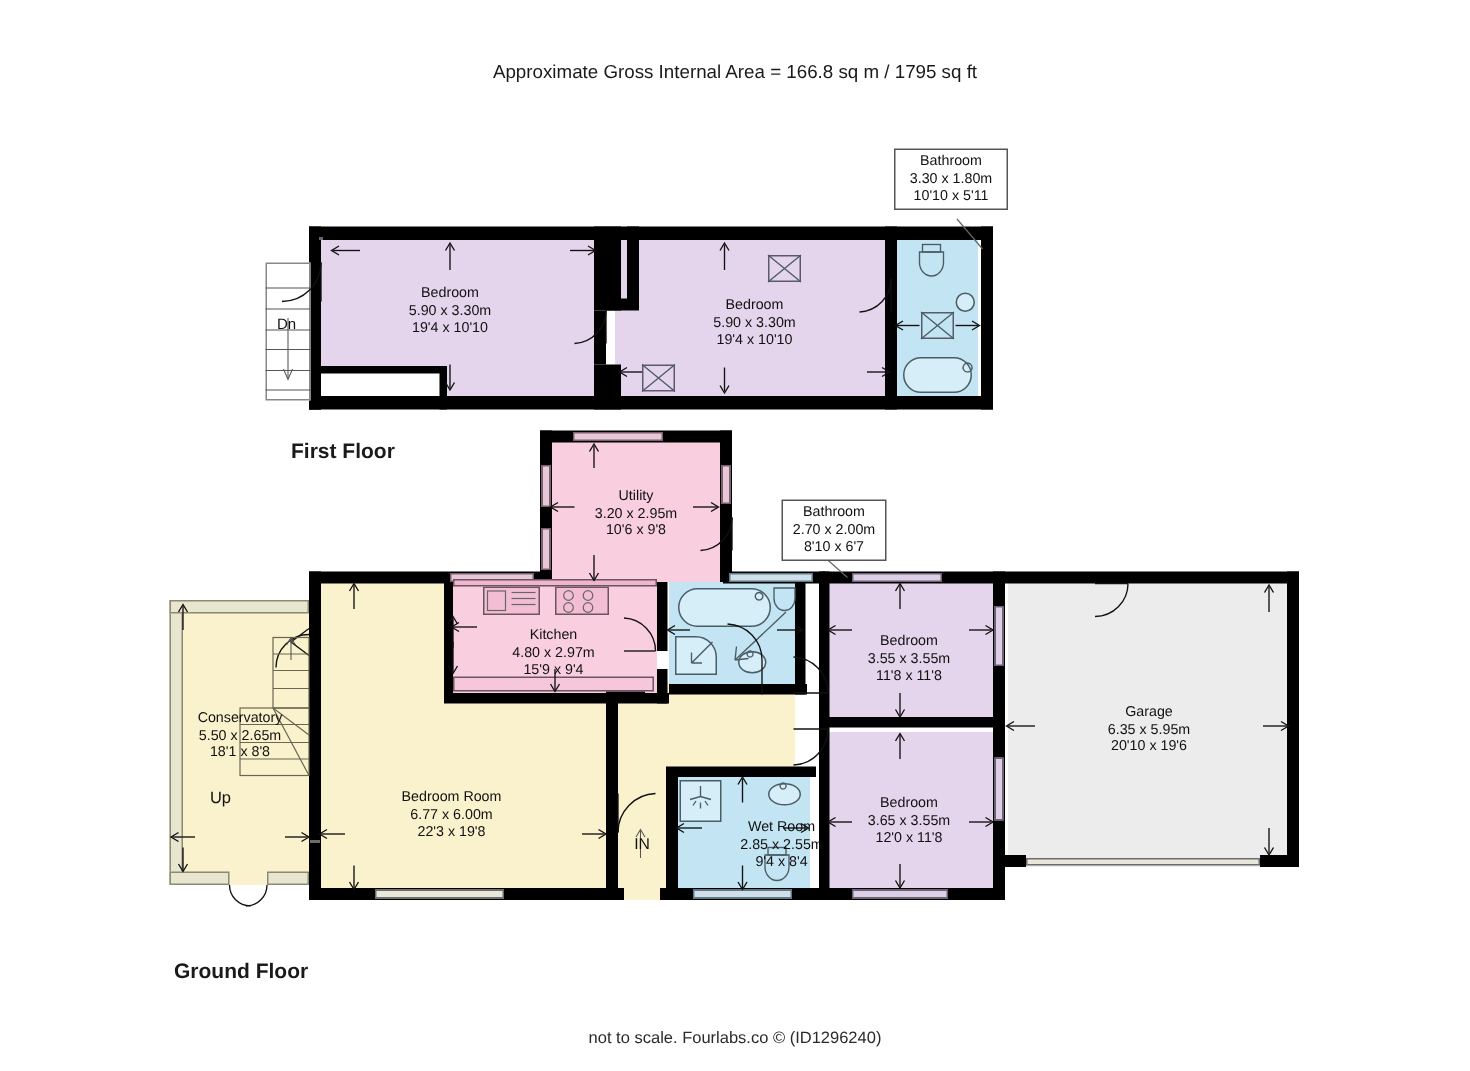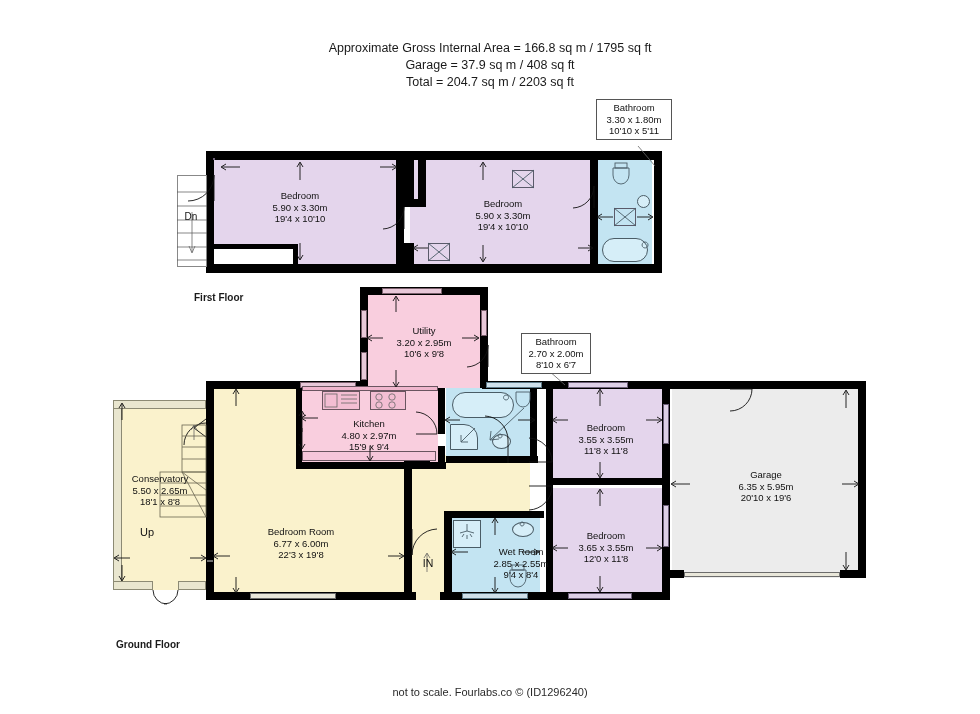--- a/index.html
+++ b/index.html
@@ -17,21 +17,21 @@
     font-size:21px;font-weight:bold;letter-spacing:.2px;
   }
   .sub{
     position:absolute;left:0;width:980px;text-align:center;
     font-size:12.5px;
   }
   .sub1{top:41px}.sub2{top:58px}.sub3{top:75px}
 
   
   .floorcap{
-    position:absolute;font-size:10px;font-weight:bold;
+    position:absolute;font-size:14px;font-weight:bold;
   }
 
   
   .foot{
     position:absolute;left:0;width:980px;text-align:center;font-size:11px;color:#2a2a2a;
   }
   .foot1{top:670px}.foot2{top:686px}
 
   
   .wall{position:absolute;background:#000;}
@@ -77,22 +77,20 @@
   .dim{stroke:#111;stroke-width:.9;fill:none;}
   .thin{stroke:#555;stroke-width:.7;fill:none;}
   .stair{stroke:#6a6652;stroke-width:.8;fill:none;}
 </style>
 </head>
 <body>
 
 <div id="stage">
 
   <div class="sub sub1">Approximate Gross Internal Area = 166.8 sq m / 1795 sq ft</div>
-  <div class="sub sub2">Garage = 37.9 sq m / 408 sq ft</div>
-  <div class="sub sub3">Total = 204.7 sq m / 2203 sq ft</div>
 
   <div>
 
     <div class="room lav" style="left:206px;top:158px;width:190px;height:106px;"></div>
     <div class="room" style="left:206px;top:244px;width:92px;height:22px;background:#fff;"></div>
     <div class="room lav" style="left:410px;top:158px;width:180px;height:108px;"></div>
     <div class="room blue" style="left:598px;top:160px;width:54px;height:106px;"></div>
 
     <div class="wall" style="left:206px;top:151px;width:456px;height:9px;"></div>
     <div class="wall" style="left:206px;top:264px;width:456px;height:9px;"></div>

